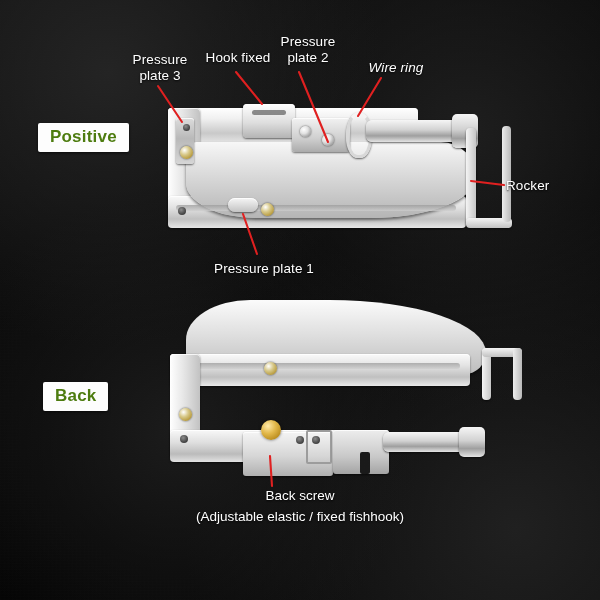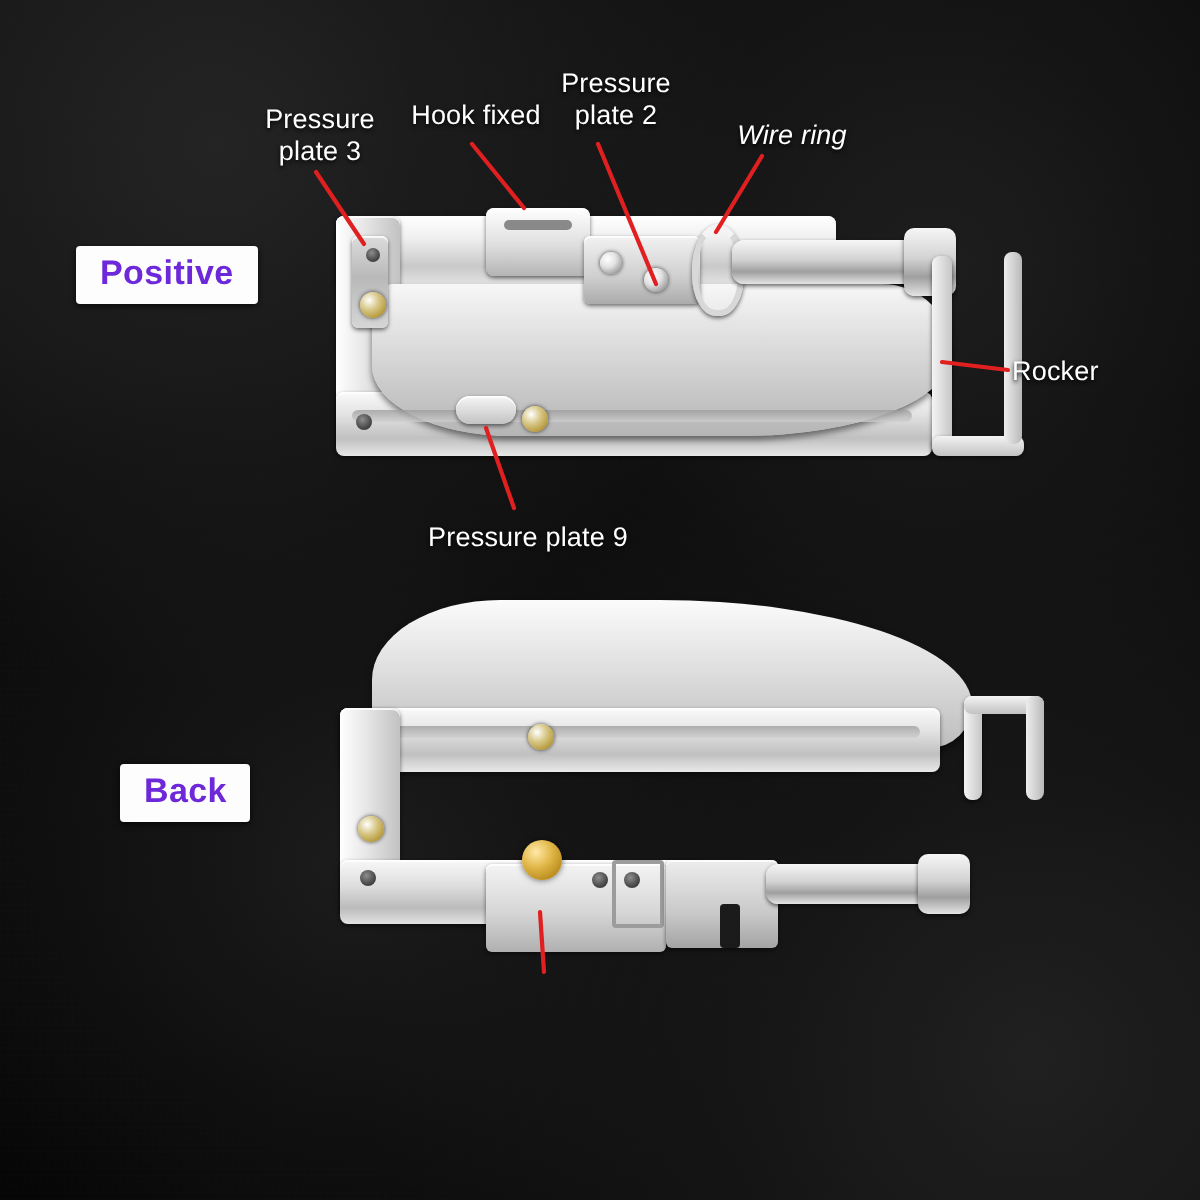--- a/index.html
+++ b/index.html
@@ -45,21 +45,21 @@
     font-size: 13.5px;
     line-height: 1.18;
     text-align: center;
     white-space: pre;
     letter-spacing: .1px;
     text-shadow: 0 1px 2px rgba(0,0,0,.9);
   }
   .tagbox {
     position: absolute;
     background: #fdfdfd;
-    color: #6d28d9;
+    color: #4d7c0f;
     font-size: 17px;
     font-weight: 700;
     padding: 4px 12px 5px;
     border-radius: 2px;
     letter-spacing: .2px;
     box-shadow: 0 1px 3px rgba(0,0,0,.7);
   }
   .caption {
     position: absolute;
     color: #fff;
@@ -227,26 +227,28 @@
       <line x1="236" y1="72" x2="262" y2="104"></line>
       <line x1="299" y1="72" x2="328" y2="142"></line>
       <line x1="381" y1="78" x2="358" y2="116"></line>
       <line x1="504" y1="185" x2="471" y2="181"></line>
       <line x1="257" y1="254" x2="243" y2="214"></line>
       <line x1="272" y1="486" x2="270" y2="456"></line>
     </g>
   </svg>
 
   <div class="tagbox" style="left:38px;top:123px;">Positive</div>
-  <div class="tagbox" style="left:60px;top:382px;">Back</div>
+  <div class="tagbox" style="left:43px;top:382px;">Back</div>
 
   <div class="callout" style="left:115px;top:52px;width:90px;">Pressure
 plate 3</div>
   <div class="callout" style="left:197px;top:50px;width:82px;">Hook fixed</div>
   <div class="callout" style="left:268px;top:34px;width:80px;">Pressure
 plate 2</div>
   <div class="callout" style="left:356px;top:60px;width:80px;font-style:italic;">Wire ring</div>
   <div class="callout" style="left:506px;top:178px;width:66px;text-align:left;">Rocker</div>
-  <div class="callout" style="left:198px;top:261px;width:132px;">Pressure plate 9</div>
-
+  <div class="callout" style="left:198px;top:261px;width:132px;">Pressure plate 1</div>
+
+  <div class="caption" style="left:200px;top:487px;width:200px;">Back screw</div>
+  <div class="caption" style="left:140px;top:508px;width:320px;">(Adjustable elastic / fixed fishhook)</div>
 
   <div id="grain"></div>
 </div>
 
 </body></html>

